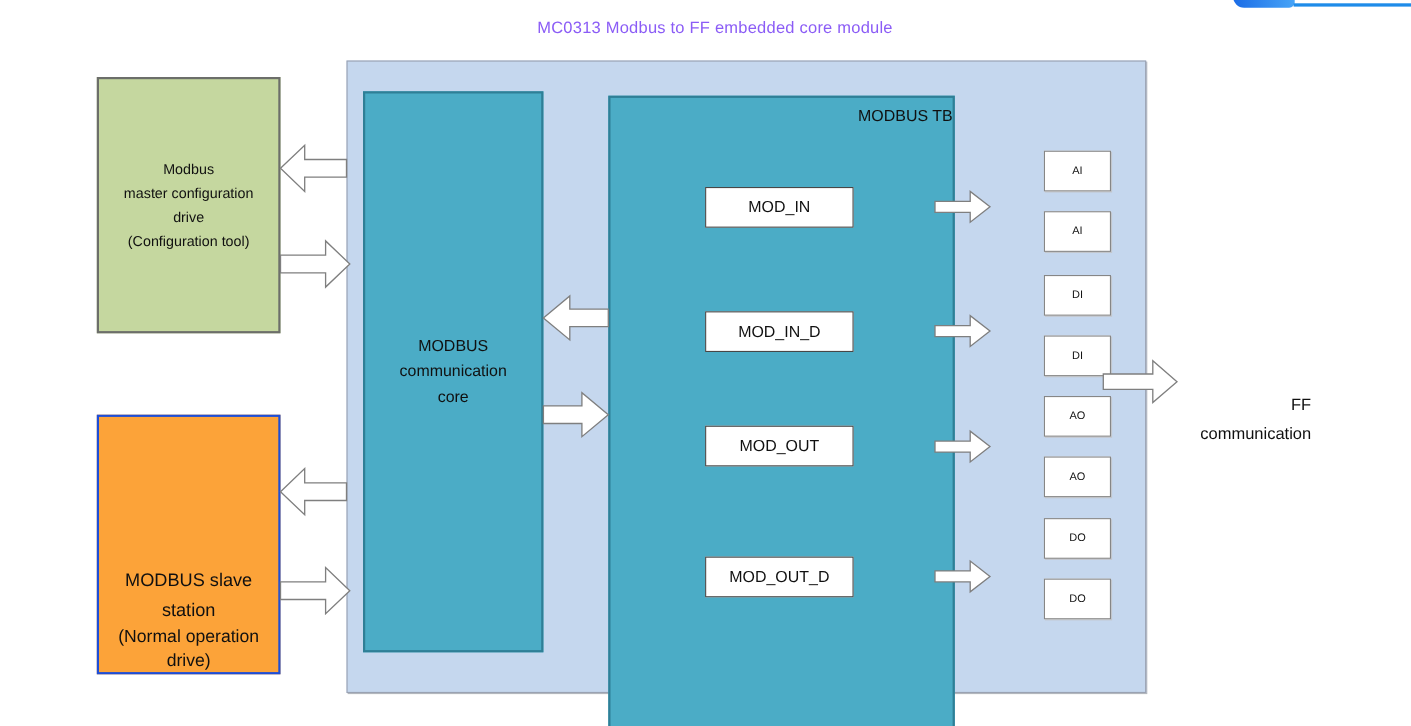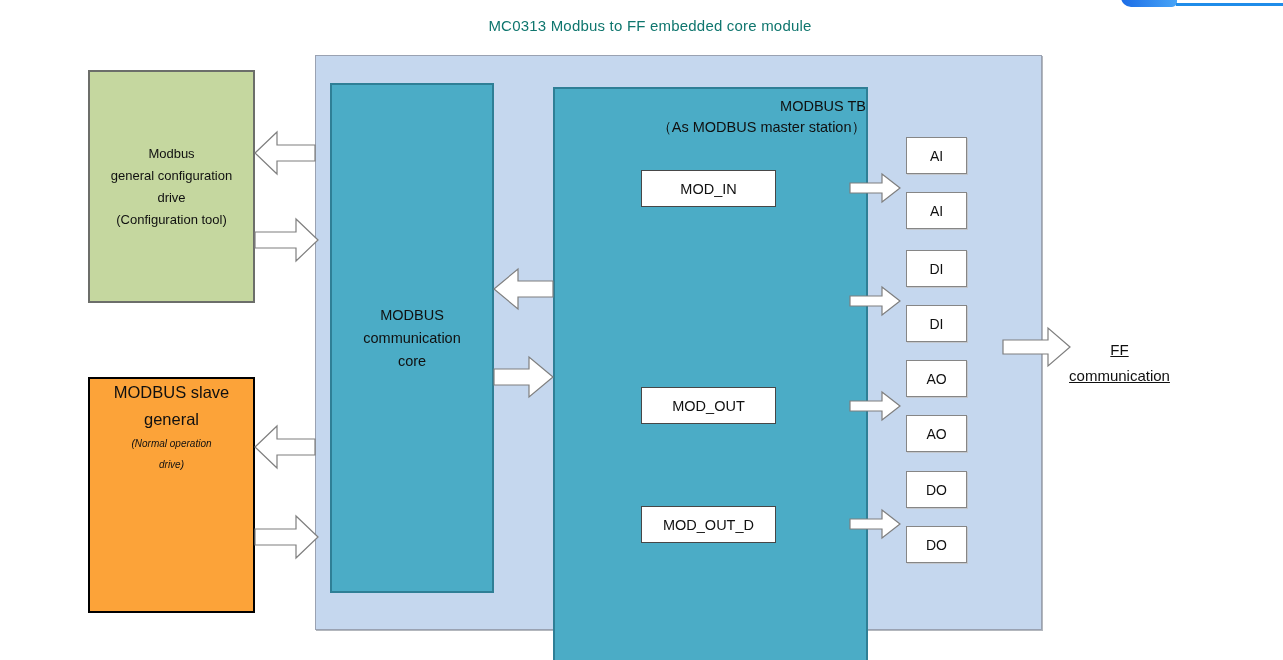--- a/index.html
+++ b/index.html
@@ -3,21 +3,21 @@
 <meta charset="utf-8">
 <style>
   html,body{margin:0;padding:0;background:#ffffff;}
   .canvas{
     position:relative;width:1283px;height:660px;background:#ffffff;overflow:hidden;
     font-family:"Liberation Sans",sans-serif;color:#101010;
   }
   .abs{position:absolute;}
   .diagram-title{
     left:280px;top:17px;width:740px;text-align:center;
-    font-size:15px;letter-spacing:.2px;color:#0f766e;
+    font-size:15px;letter-spacing:.2px;color:#8b5cf6;
   }
   .container{
     left:315px;top:55px;width:727px;height:575px;
     background:#c5d7ee;border:1px solid #9aa2b2;
     box-shadow:1px 1px 0 #b3b7bd;box-sizing:border-box;
   }
   .teal{
     background:#4bacc6;border:2px solid #2f7f96;box-sizing:border-box;
   }
   .drive-box{
@@ -31,40 +31,40 @@
   .tb-title{margin-top:7px;font-size:14.5px;line-height:21px;}
   .tb-subtitle{font-size:14.5px;line-height:21px;}
   .green-box{
     left:88px;top:70px;width:167px;height:233px;
     background:#c5d79f;border:2px solid #6c6e6a;box-sizing:border-box;
     display:flex;flex-direction:column;align-items:center;justify-content:center;
     text-align:center;font-size:13px;line-height:22px;
   }
   .orange-box{
     left:88px;top:377px;width:167px;height:236px;
-    background:#fca339;border:2px solid #000000;box-sizing:border-box;
-    display:flex;flex-direction:column;align-items:center;justify-content:flex-start;
+    background:#fca339;border:2px solid #1d4ed8;box-sizing:border-box;
+    display:flex;flex-direction:column;align-items:center;justify-content:flex-end;
     text-align:center;
   }
   .orange-box .big{font-size:16.5px;line-height:27px;}
-  .orange-box .small{font-size:10px;line-height:21px;font-style:italic;}
+  .orange-box .small{font-size:16px;line-height:21px;}
   .mod-box{
     width:135px;height:37px;left:641px;
     background:#ffffff;border:1.5px solid #474747;box-sizing:border-box;
     display:flex;align-items:center;justify-content:center;font-size:14.5px;
   }
   .io-box{
-    width:61px;height:37px;left:906px;
+    width:61px;height:37px;left:949px;
     background:#ffffff;border:1.5px solid #868686;box-sizing:border-box;
-    display:flex;align-items:center;justify-content:center;font-size:14px;
+    display:flex;align-items:center;justify-content:center;font-size:10px;
     box-shadow:1px 1px 0 #c2c6cc;
   }
   .ff-label{
-    left:1047px;top:337px;width:145px;text-align:center;
-    font-size:15px;line-height:26px;text-decoration:underline;
+    left:1047px;top:356px;width:145px;text-align:right;
+    font-size:15px;line-height:26px;
   }
   .arrows{left:0;top:0;width:1283px;height:660px;pointer-events:none;}
   .arrows polygon{fill:#ffffff;stroke:#7f7f7f;stroke-width:1.2;}
   .tab-fragment{
     left:1121px;top:-7px;width:56px;height:14px;
     background:linear-gradient(90deg,#1b6ce6,#47a4f7);
     border-radius:0 0 5px 10px;
   }
   .line-fragment{
     left:1176px;top:3px;width:107px;height:2.5px;background:#1f8ce9;
@@ -77,46 +77,46 @@
 
   <div class="abs tab-fragment"></div>
   <div class="abs line-fragment"></div>
 
   <div class="abs diagram-title">MC0313 Modbus to FF embedded core module</div>
 
   <div class="abs container"></div>
 
   <div class="abs green-box">
     <div>Modbus</div>
-    <div>general configuration</div>
+    <div>master configuration</div>
     <div>drive</div>
     <div>(Configuration tool)</div>
   </div>
 
   <div class="abs orange-box">
     <div class="big">MODBUS slave</div>
-    <div class="big">general</div>
+    <div class="big">station</div>
     <div class="small">(Normal operation</div>
     <div class="small">drive)</div>
   </div>
 
   <div class="abs teal drive-box">
     <div>
       <div>MODBUS</div>
       <div>communication</div>
       <div>core</div>
     </div>
   </div>
 
   <div class="abs teal tb-box">
     <div class="tb-title">MODBUS TB</div>
-    <div class="tb-subtitle">（As MODBUS master station）</div>
   </div>
 
   <div class="abs mod-box" style="top:170px">MOD_IN</div>
+  <div class="abs mod-box" style="top:283px">MOD_IN_D</div>
   <div class="abs mod-box" style="top:506px">MOD_OUT_D</div>
   <div class="abs mod-box" style="top:387px">MOD_OUT</div>
 
   <div class="abs io-box" style="top:137px">AI</div>
   <div class="abs io-box" style="top:192px">AI</div>
   <div class="abs io-box" style="top:250px">DI</div>
   <div class="abs io-box" style="top:305px">DI</div>
   <div class="abs io-box" style="top:360px">AO</div>
   <div class="abs io-box" style="top:415px">AO</div>
   <div class="abs io-box" style="top:471px">DO</div>

